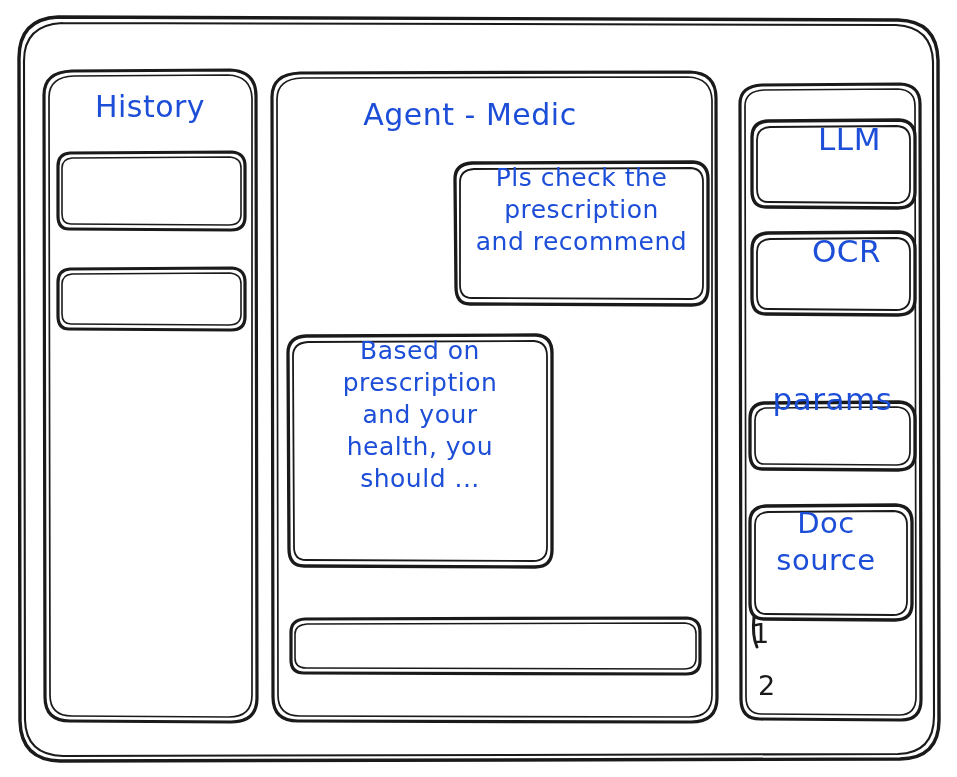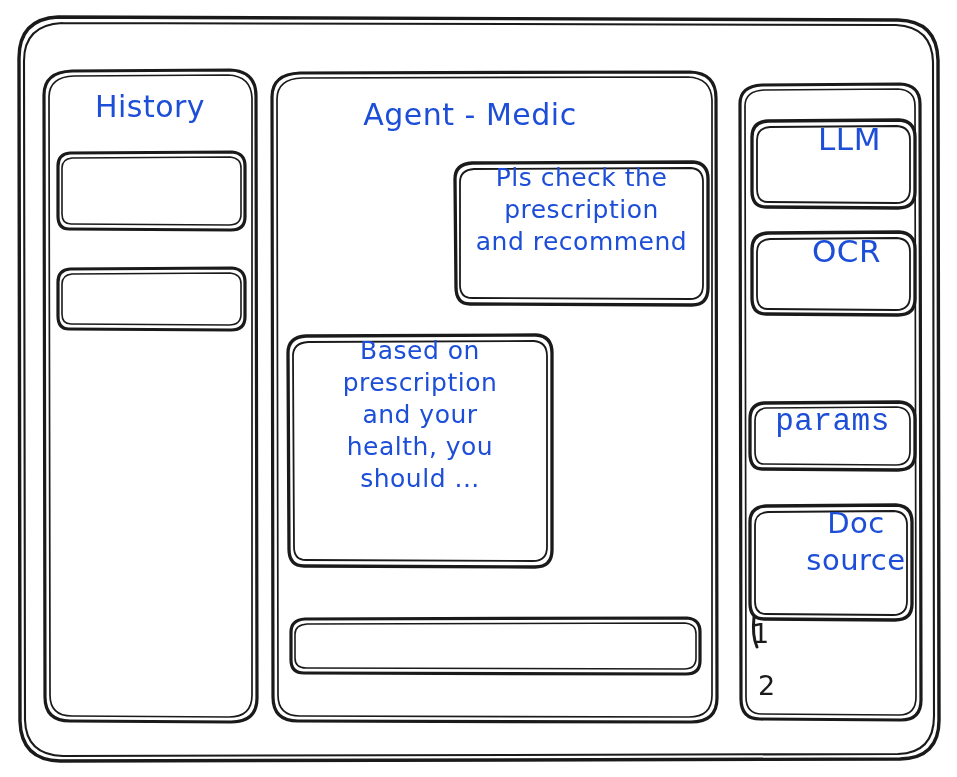--- a/index.html
+++ b/index.html
@@ -58,22 +58,22 @@
     font-size: 30px;
   }
   #user-message { left: 455px; top: 162px; width: 253px; height: 143px; }
   #assistant-message { left: 288px; top: 335px; width: 264px; height: 232px; }
   #composer-input { left: 291px; top: 618px; width: 409px; height: 56px; }
 
   
   #tools-panel { left: 740px; top: 84px; width: 180px; height: 636px; }
   #tool-llm { left: 752px; top: 120px; width: 163px; height: 88px; padding-left: 32px; }
   #tool-ocr { left: 752px; top: 232px; width: 163px; height: 71px; margin-left: 13px; }
-  #tool-params { left: 750px; top: 402px; width: 165px; height: 68px; font-family: Liberation Mono, monospace; }
-  #doc-source { left: 775px; top: 505px; width: 162px; height: 115px; }
+  #tool-params { left: 750px; top: 380px; width: 165px; height: 68px; }
+  #doc-source { left: 745px; top: 505px; width: 162px; height: 115px; }
 
   .msg-text { font-size: 25px; }
   .tool-text { font-size: 31px; }
   .doc-text { font-size: 29px; }
 
   .doc-list-number {
     position: absolute;
     font-size: 27px;
     color: #1a1a1a;
     line-height: 1;

